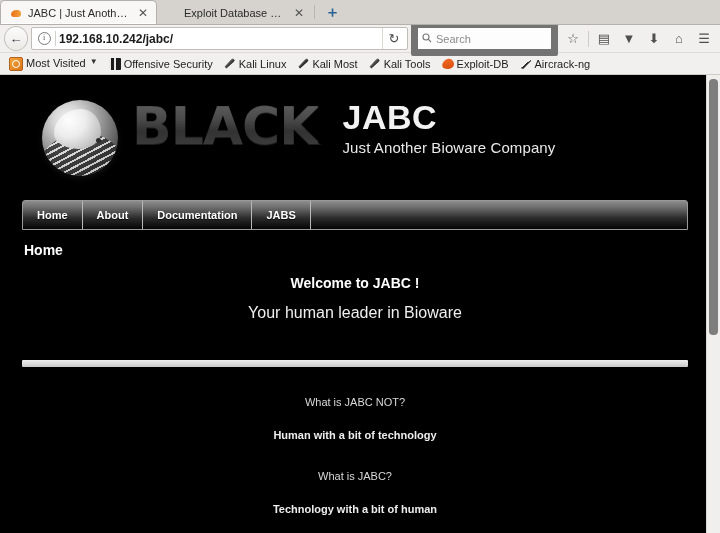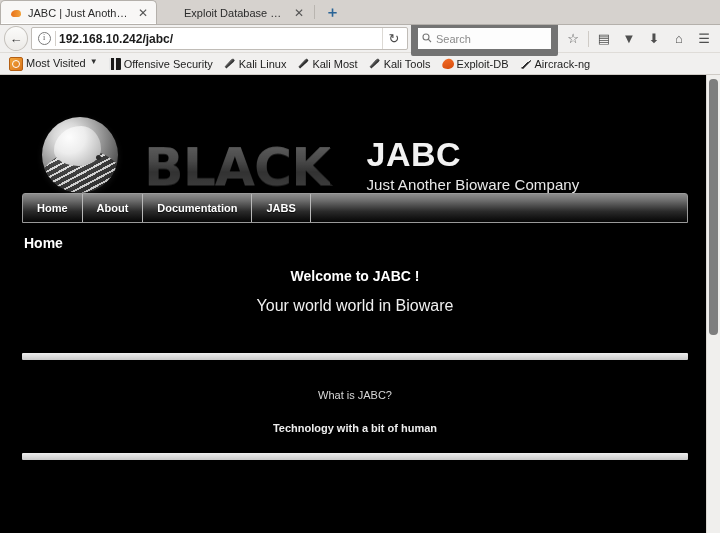--- a/index.html
+++ b/index.html
@@ -142,21 +142,21 @@
   .viewport{
     position:relative;background:#000;height:461px;overflow:hidden;
   }
   .pagecanvas{
     position:absolute;left:0;top:0;right:13px;bottom:0;background:#000;
     overflow:hidden;
   }
   .site{
     position:relative;width:666px;margin:0 auto 0 22px;color:#fff;
   }
-  .brandrow{height:100px;display:flex;align-items:flex-end;padding-top:18px;gap:12px;}
+  .brandrow{height:100px;display:flex;align-items:flex-start;padding-top:25px;}
   .sphere{
     width:76px;height:76px;border-radius:50%;flex:0 0 76px;margin-left:20px;
     background:
       radial-gradient(circle at 34% 26%, #f4f4f4 0%, #d9d9d9 18%, #9e9e9e 42%, #6d6d6d 62%, #3c3c3c 82%, #1a1a1a 100%);
     position:relative;overflow:hidden;
     box-shadow:0 2px 6px rgba(255,255,255,.08);
   }
   .sphere .swirl{
     position:absolute;left:-12%;bottom:-28%;width:124%;height:85%;
     background:repeating-linear-gradient(
@@ -339,25 +339,29 @@
           <div class="navitem">About</div>
           <div class="navitem">Documentation</div>
           <div class="navitem">JABS</div>
           <div class="navfill"></div>
         </div>
 
         <div class="pagetitle">Home</div>
 
         <div class="centerblock">
           <div class="welcome">Welcome to JABC !</div>
-          <div class="tagline">Your world world in Bioware</div>
+          <div class="tagline">Your human leader in Bioware</div>
         </div>
 
         <div class="rule"></div>
 
+        <div class="qblock">
+          <div class="q">What is JABC NOT?</div>
+          <div class="a">Human with a bit of technology</div>
+        </div>
 
         <div class="qblock">
           <div class="q">What is JABC?</div>
           <div class="a">Technology with a bit of human</div>
         </div>
 
         <div class="rule" style="margin-top:19px;"></div>
 
       </div>
     </div>

